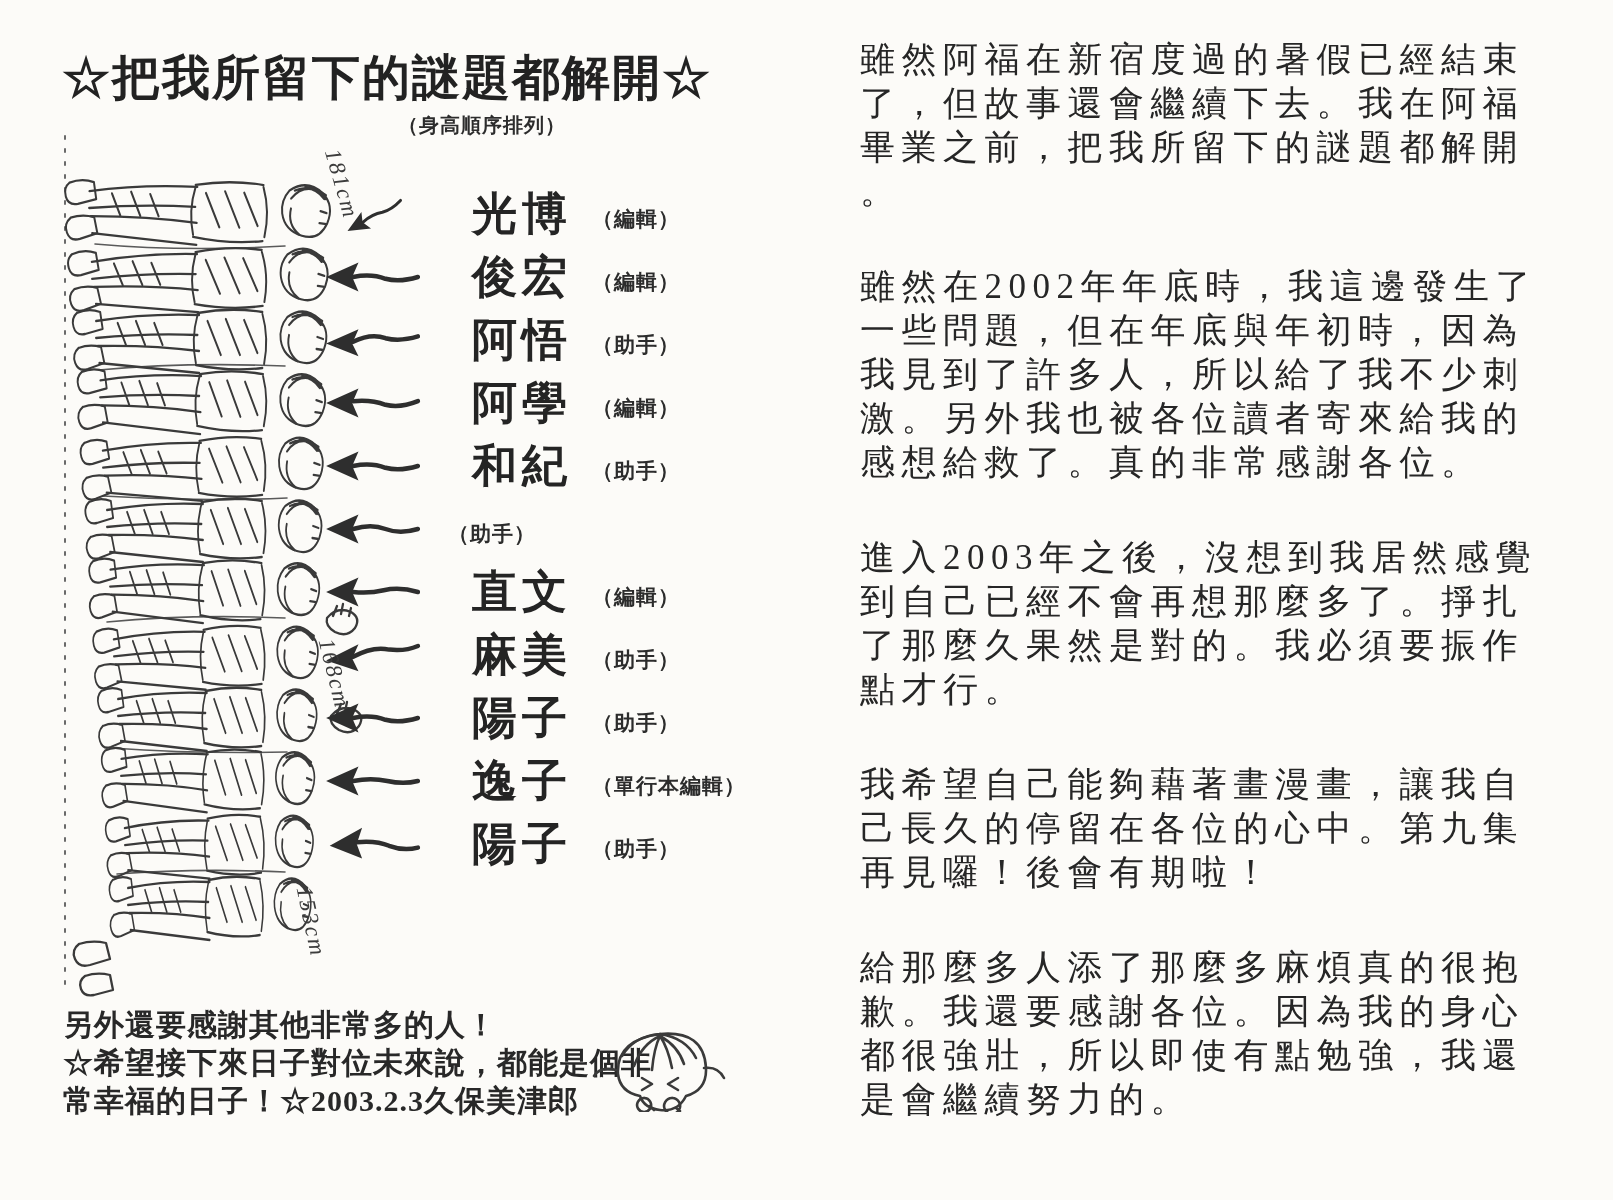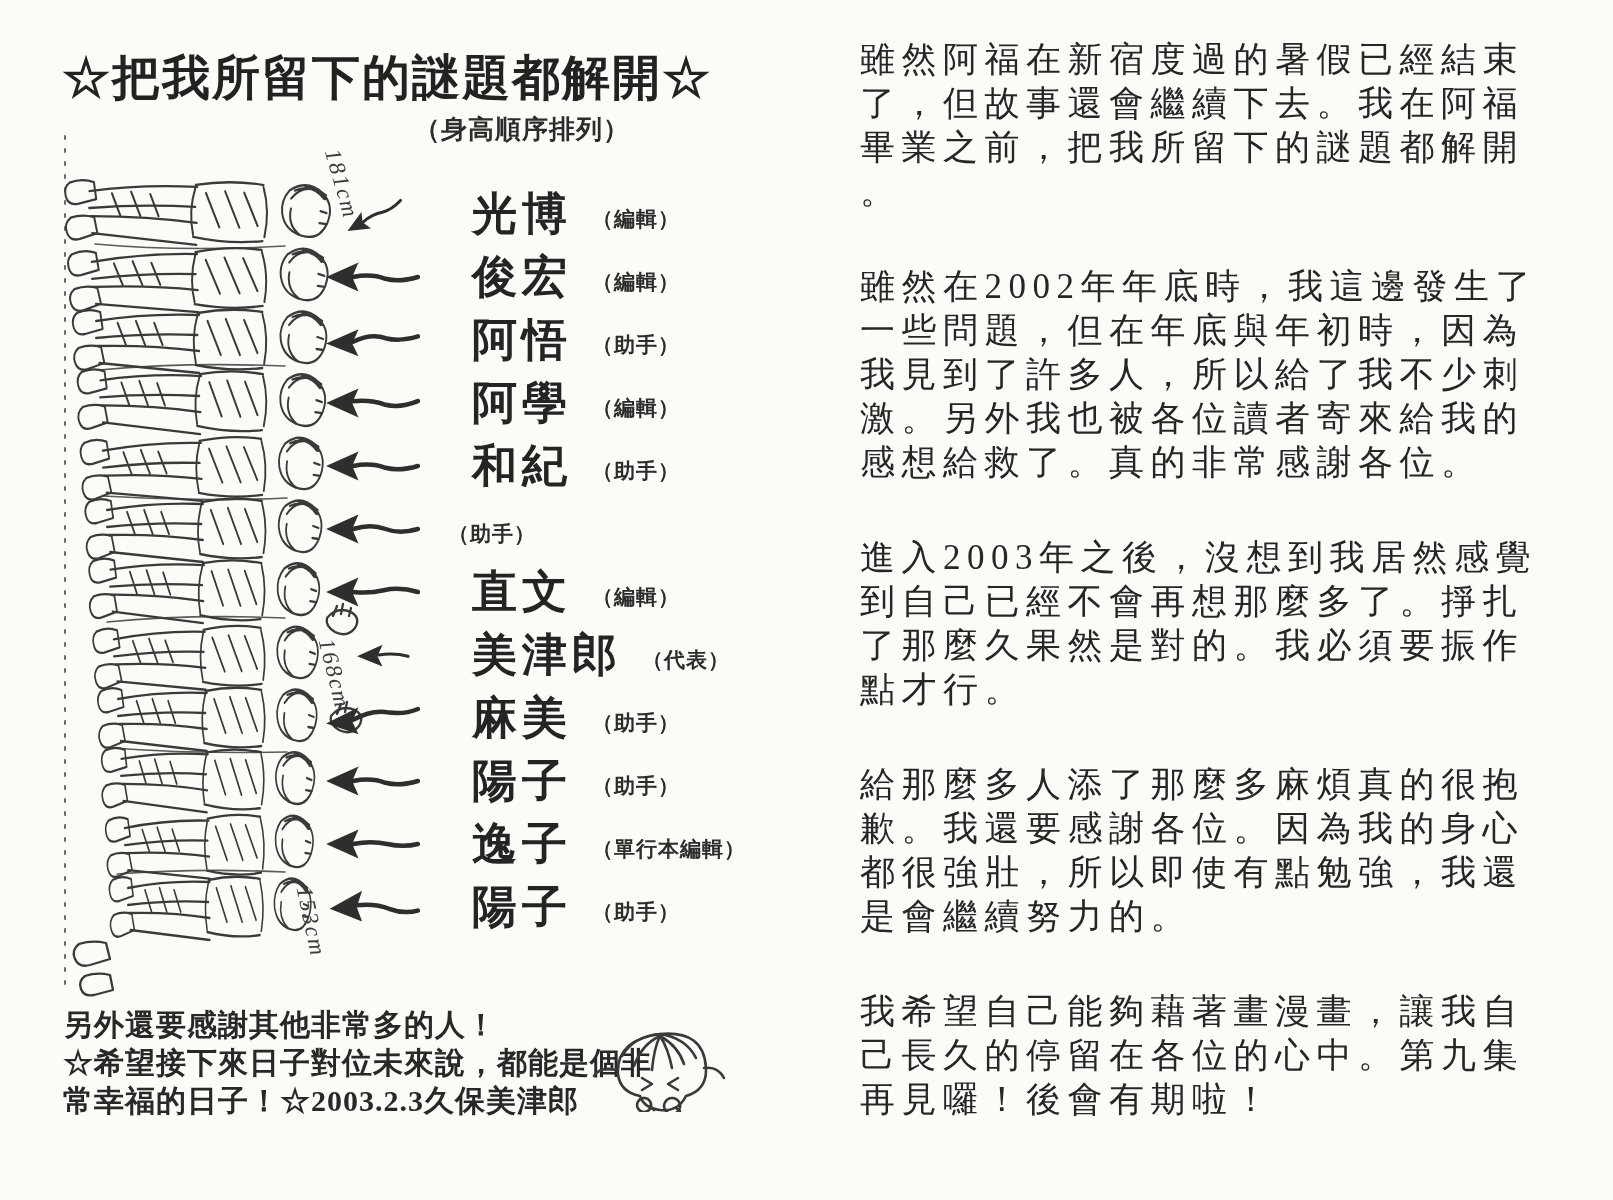--- a/index.html
+++ b/index.html
@@ -11,21 +11,21 @@
   }
   .page{position:absolute;inset:0;}
   
   .title{
     position:absolute;left:62px;top:46px;width:660px;
     font-size:48px;font-weight:bold;letter-spacing:2px;white-space:nowrap;
     color:#222;
   }
   .subtitle{
     position:absolute;left:398px;top:112px;
-    font-size:26px;font-weight:bold;letter-spacing:1px;color:#2c2c2c;white-space:nowrap;margin-left:16px;
+    font-size:20px;font-weight:bold;letter-spacing:1px;color:#2c2c2c;white-space:nowrap;
   }
   .sketch{position:absolute;left:55px;top:118px;}
   .sketch path{stroke:#3a3a3a;fill:none;stroke-width:2.3;stroke-linecap:round;stroke-linejoin:round;}
   .sketch path.bg{stroke:#5a5a5a;stroke-width:1.6;}
   .sketch path.ground{stroke:#6a6a6a;stroke-width:2;stroke-dasharray:3 10;}
   .people{position:absolute;left:322px;top:182px;width:460px;}
   .person-row{height:63px;display:flex;align-items:center;}
   .arrow{width:100px;height:36px;flex:0 0 auto;margin-right:6px;}
   .arrow .head{fill:#2e2e2e;stroke:none;}
   .arrow .tail{fill:none;stroke:#2e2e2e;stroke-width:5;stroke-linecap:round;}
@@ -159,28 +159,20 @@
     </div>
     <div class="person-row">
       <svg class="arrow" viewBox="0 0 110 40">
           <polygon class="head" points="4,20 40,4 33,20 40,36"></polygon>
           <path class="tail" d="M34,20 q18,2 34,-2 q18,-4 38,2"></path>
         </svg>
       <span class="pname">直文</span>
       <span class="prole">（編輯）</span>
     </div>
     <div class="person-row">
-      <svg class="arrow a7" viewBox="0 0 110 40">
-          <polygon class="head" points="8,22 48,4 40,22 48,38"></polygon>
-          <path class="tail" d="M42,20 q24,-4 46,2"></path>
-        </svg>
-      <span class="pname">美津郎</span>
-      <span class="prole">（代表）</span>
-    </div>
-    <div class="person-row">
       <svg class="arrow" viewBox="0 0 110 40">
           <polygon class="head" points="4,26 40,8 33,24 40,38"></polygon>
           <path class="tail" d="M34,22 q22,-12 40,-8 q18,2 32,-4"></path>
         </svg>
       <span class="pname">麻美</span>
       <span class="prole">（助手）</span>
     </div>
     <div class="person-row">
       <svg class="arrow" viewBox="0 0 110 40">
           <polygon class="head" points="4,20 40,4 33,20 40,36"></polygon>
@@ -230,22 +222,22 @@
 。</p>
     <p>雖然在2002年年底時，我這邊發生了
 一些問題，但在年底與年初時，因為
 我見到了許多人，所以給了我不少刺
 激。另外我也被各位讀者寄來給我的
 感想給救了。真的非常感謝各位。</p>
     <p>進入2003年之後，沒想到我居然感覺
 到自己已經不會再想那麼多了。掙扎
 了那麼久果然是對的。我必須要振作
 點才行。</p>
+    <p>我希望自己能夠藉著畫漫畫，讓我自
+己長久的停留在各位的心中。第九集
+再見囉！後會有期啦！</p>
     <p>給那麼多人添了那麼多麻煩真的很抱
 歉。我還要感謝各位。因為我的身心
 都很強壯，所以即使有點勉強，我還
 是會繼續努力的。</p>
-    <p>我希望自己能夠藉著畫漫畫，讓我自
-己長久的停留在各位的心中。第九集
-再見囉！後會有期啦！</p>
   </div>
 
 </div>
 
 </body></html>

